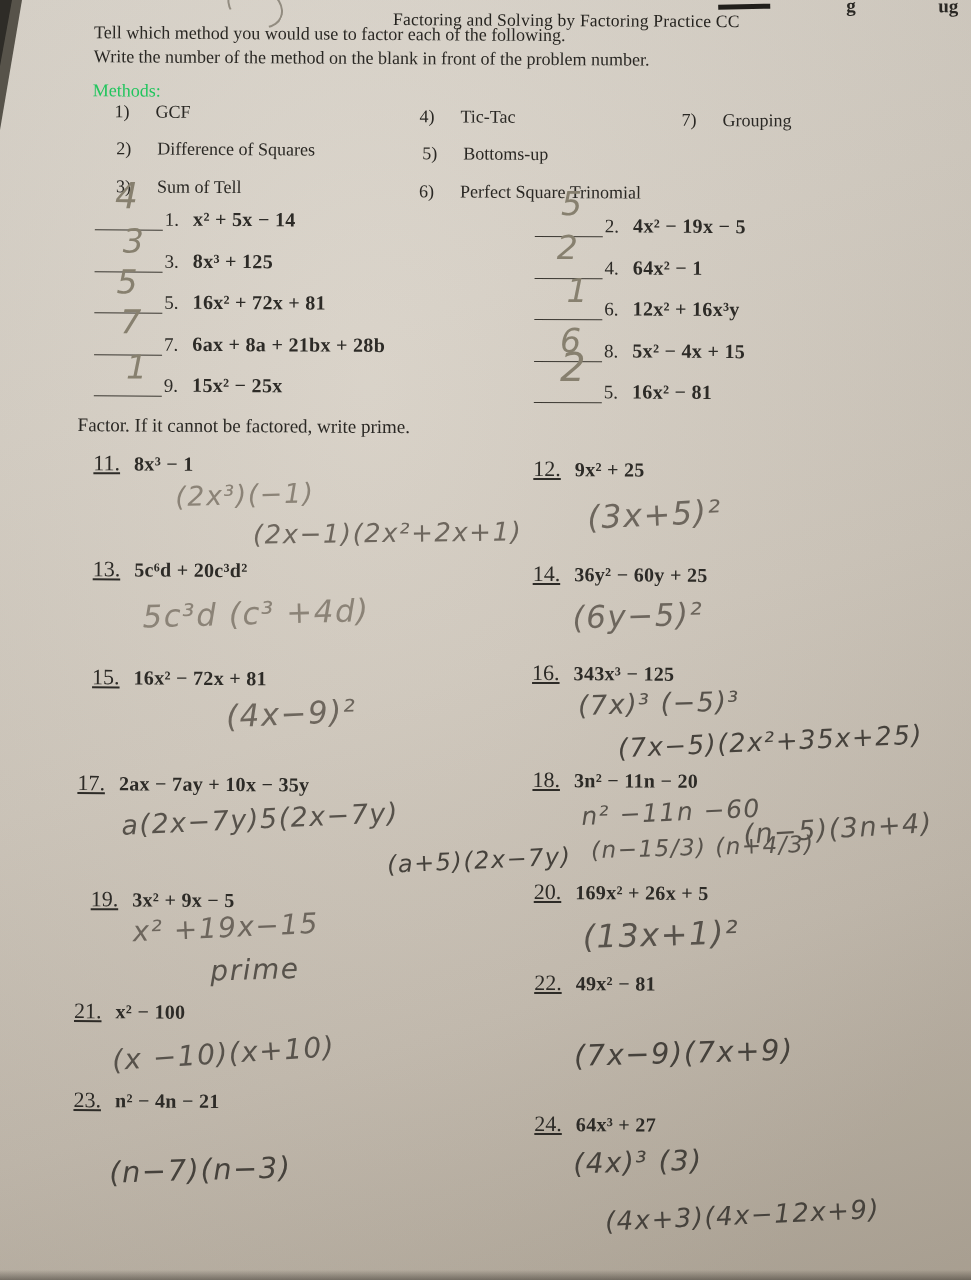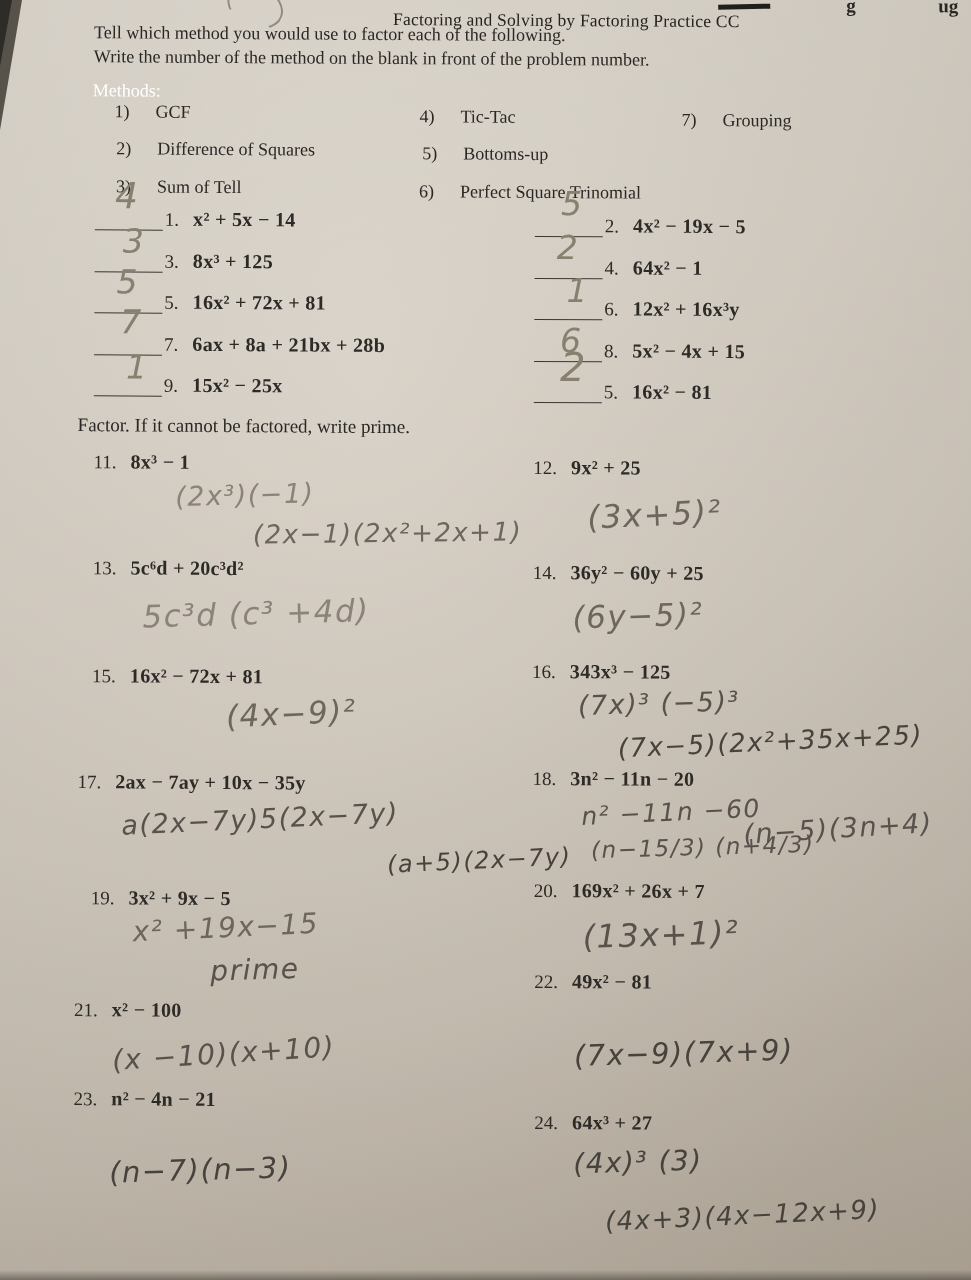--- a/index.html
+++ b/index.html
@@ -17,32 +17,32 @@
     background:#57534a;clip-path:polygon(0 0,22px 0,0 130px);}
   .corner-wedge-dark{position:absolute;left:0;top:0;width:16px;height:66px;
     background:#2e2c27;clip-path:polygon(0 0,12px 0,0 66px);}
   .bottom-shade{position:absolute;left:0;bottom:0;width:100%;height:10px;
     background:linear-gradient(to bottom,rgba(40,36,30,0) 0%,rgba(40,36,30,0.45) 100%);}
   #content{position:absolute;inset:0;transform:rotate(0.35deg);transform-origin:60px 40px;color:var(--ink);}
 
   .abs{position:absolute;}
   .title{font-size:17.5px;color:#25231f;letter-spacing:0.2px;}
   .instr{font-size:18px;color:#2a2824;}
-  .mlabel{font-size:18px;color:#ffffff;}
+  .mlabel{font-size:18px;color:#22c55e;}
   .mi{display:flex;font-size:18px;color:#2a2824;}
   .mi-num{margin-right:26px;}
 
   .mrow{display:flex;align-items:flex-end;position:absolute;}
   .blank{display:inline-block;width:68px;height:20px;border-bottom:1.8px solid #3a3731;}
   .mnum{font-size:19px;margin-left:2px;}
   .mexpr{font-size:20px;font-weight:bold;margin-left:14px;letter-spacing:0.3px;}
 
   .fheading{font-size:19px;color:#2a2824;}
   .fp{position:absolute;display:flex;align-items:baseline;}
-  .pnum{font-size:19px;margin-right:14px;}
+  .pnum{font-size:22px;margin-right:14px;text-decoration:underline;}
   .pexpr{font-size:20px;font-weight:bold;letter-spacing:0.3px;}
 
   .hw{position:absolute;font-family:"DejaVu Sans",sans-serif;font-style:italic;
     letter-spacing:1.5px;white-space:nowrap;}
   .hw-l{color:#8b8377;} 
   .hw-m{color:#6d665d;} 
   .hw-d{color:#57524b;} 
   .hw-xd{color:#46423c;} 
   .ans{position:absolute;font-family:"DejaVu Sans",sans-serif;font-style:italic;
     font-size:33px;color:#87806f;}
@@ -223,21 +223,21 @@
 
     <div class="fp" style="left:96px;top:886px">
       <span class="pnum">19.</span>
       <span class="pexpr">3x² + 9x − 5</span>
     </div>
     <div class="hw hw-m" style="left:138px;top:910px;font-size:28px;transform:rotate(-3deg)">x² +19x−15</div>
     <div class="hw hw-d" style="left:216px;top:952px;font-size:28px;transform:rotate(-2deg)">prime</div>
 
     <div class="fp" style="left:539px;top:876px">
       <span class="pnum">20.</span>
-      <span class="pexpr">169x² + 26x + 7</span>
+      <span class="pexpr">169x² + 26x + 5</span>
     </div>
     <div class="hw hw-d" style="left:588px;top:912px;font-size:32px;transform:rotate(-2deg)">(13x+1)²</div>
 
     <div class="fp" style="left:80px;top:998px">
       <span class="pnum">21.</span>
       <span class="pexpr">x² − 100</span>
     </div>
     <div class="hw hw-d" style="left:118px;top:1036px;font-size:28px;transform:rotate(-4deg)">(x −10)(x+10)</div>
 
     <div class="fp" style="left:540px;top:967px">

